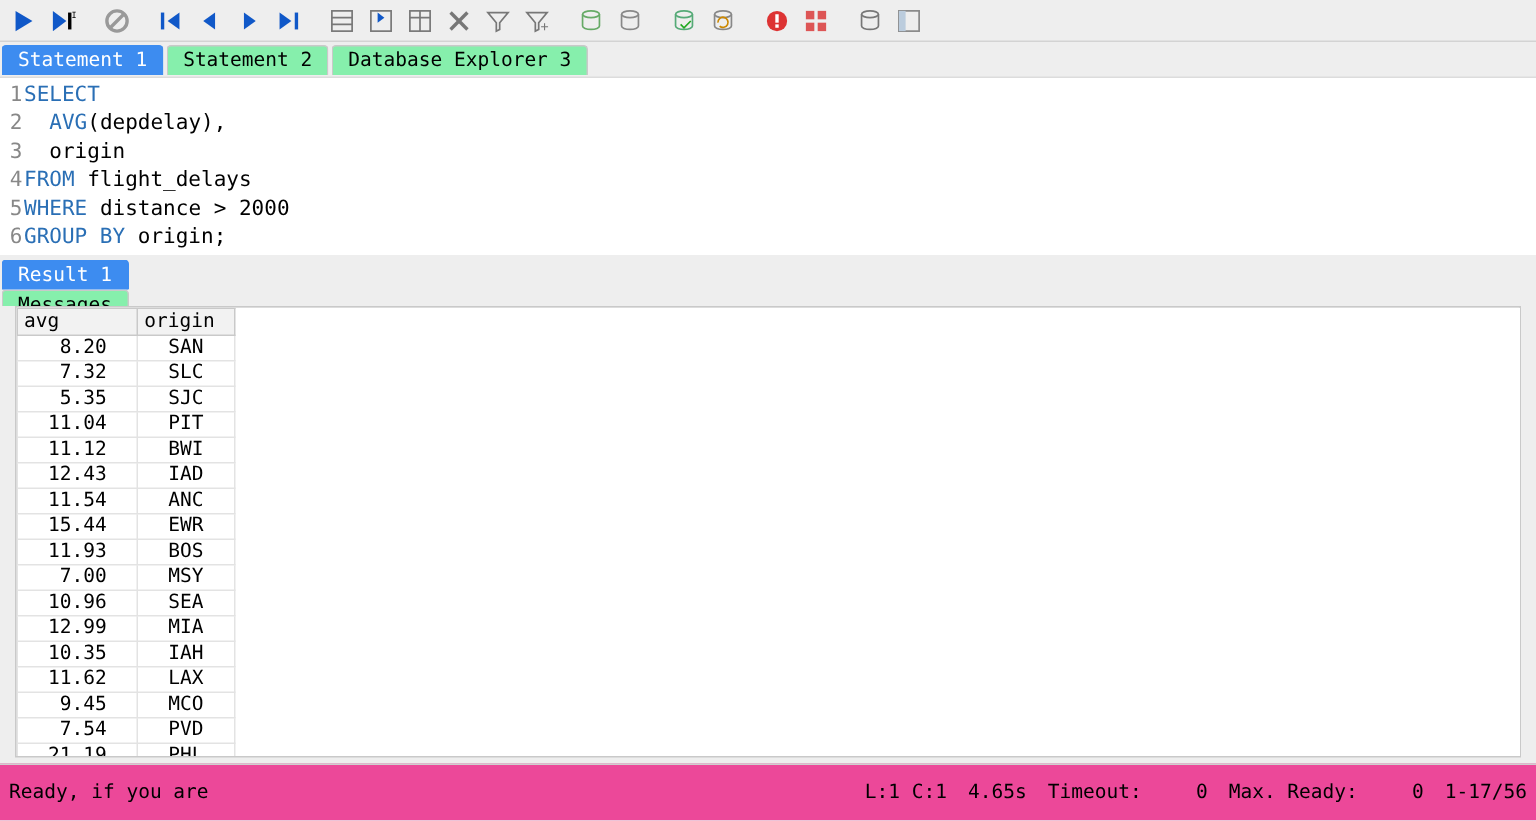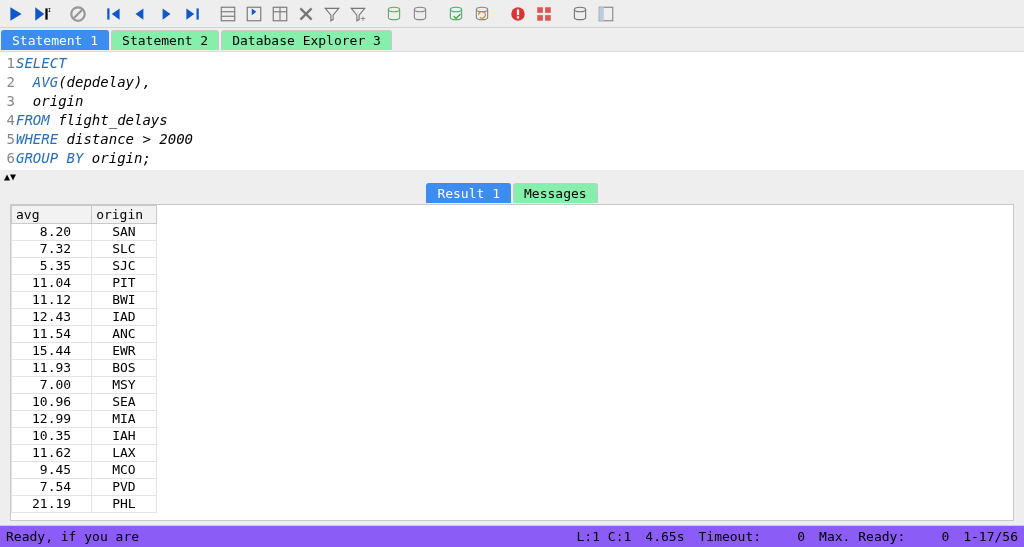--- a/index.html
+++ b/index.html
@@ -78,40 +78,41 @@
     overflow: hidden;
   }
   .eline { display: flex; }
   .gutter {
     width: 16px;
     text-align: right;
     color: #888;
     user-select: none;
     padding-right: 1px;
   }
-  .code { flex: 1; font-style: italic; }
+  .code { flex: 1; }
   .kw { color: #2a6fb5; }
   
   .splitter {
     height: 12px;
     display: flex;
     align-items: center;
     padding-left: 4px;
     color: #000;
     font-size: 10px;
     cursor: row-resize;
     background:#eee;
   }
   
   .result-tabrow {
     display: flex;
     justify-content: center;
-    align-items: center;
+    align-items: flex-start;
     height: 22px;
     background: #eeeeee;
+    flex-direction: column;
   }
   
   .grid-wrap {
     flex: 1;
     background: #eeeeee;
     padding: 0 10px 4px 10px;
     overflow: hidden;
   }
   .grid-scroll {
     height: 100%;
@@ -131,22 +132,22 @@
     text-align: left;
   }
   table.grid td {
     border: 1px solid #e3e3e3;
     padding: 0 20px;
     line-height: 16px;
   }
   table.grid td.num { text-align: right; }
   
   .statusbar {
-    height: 22px;
-    background: #8b5cf6;
+    height: 38px;
+    background: #ec4899;
     border-top: 1px solid #cfcfcf;
     display: flex;
     align-items: center;
     font-size: 13px;
     padding: 0 6px;
     gap: 14px;
   }
   .statusbar .spacer { flex: 1; }
   .statusbar .cell { white-space: nowrap; }
   ::-webkit-scrollbar { width: 14px; }

